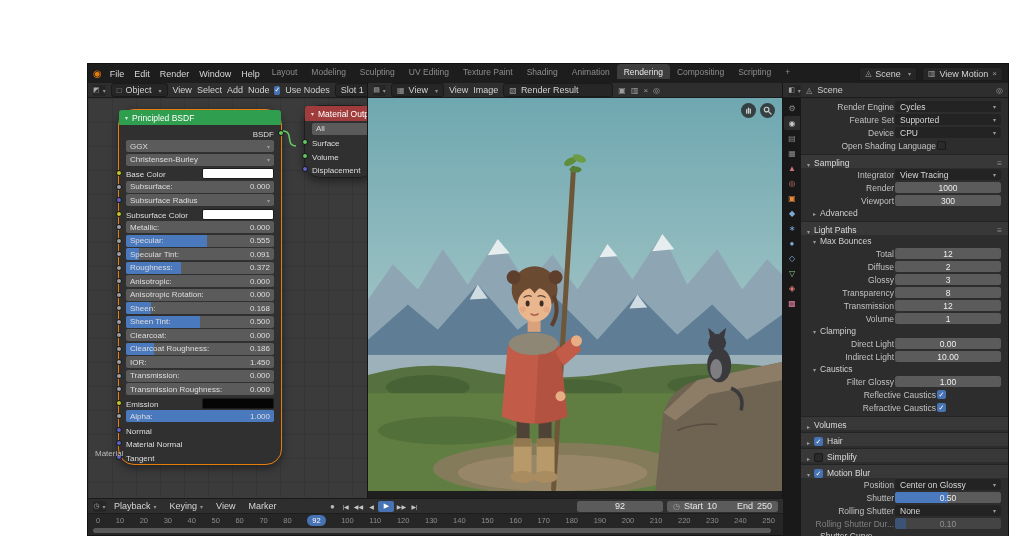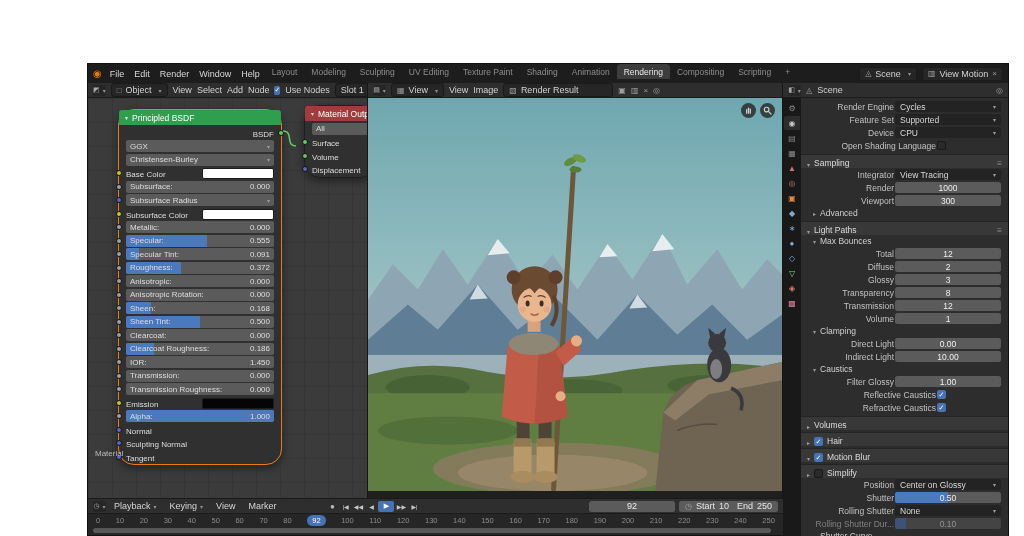--- a/index.html
+++ b/index.html
@@ -358,21 +358,21 @@
                 <span class="rep">
                   
                 
                     <div class="nrow">
                       <span class="socket s-vector"></span>
                       <span>Normal</span>
                     </div>
                   
                     <div class="nrow">
                       <span class="socket s-vector"></span>
-                      <span>Sculpting Normal</span>
+                      <span>Material Normal</span>
                     </div>
                   
                     <div class="nrow">
                       <span class="socket s-vector"></span>
                       <span>Tangent</span>
                     </div>
                   </span>
               </div>
 
               <div class="node outputnode">
@@ -534,21 +534,21 @@
               <span class="tbtn play">▶</span>
               <span class="tbtn">▶▶</span>
               <span class="tbtn">▶|</span>
             </div>
             <div class="tl-fields">
               <span class="framefield">92</span>
               <span class="rangepill">
                 <span class="miniicon">◷</span>
                 <span>Start</span>
                 <span>10</span>
-                <span style="margin-left:4px">End</span>
+                <span style="margin-left:16px">End</span>
                 <span>250</span>
               </span>
             </div>
           </div>
           <div class="ruler">
             <span class="rep">
               
             <span class="tick">0</span><span class="tick">10</span><span class="tick">20</span><span class="tick">30</span><span class="tick">40</span><span class="tick">50</span><span class="tick">60</span><span class="tick">70</span><span class="tick">80</span></span>
             <span class="curframe">92</span>
             <span class="rep">
@@ -736,28 +736,28 @@
             <div class="sechead">
               <span class="tri">▸</span>
                 <span>Volumes</span>
             </div>
             <div class="sechead">
               <span class="tri">▸</span>
                 <span class="checkbox on"></span>
                 <span>Hair</span>
             </div>
             <div class="sechead">
+              <span class="tri">▸</span>
+                <span class="checkbox off"></span>
+                <span>Simplify</span>
+            </div>
+            <div class="sechead">
               <span class="tri">▾</span>
                 <span class="checkbox on"></span>
                 <span>Motion Blur</span>
-            </div>
-            <div class="sechead">
-              <span class="tri">▸</span>
-                <span class="checkbox off"></span>
-                <span>Simplify</span>
             </div>
             <div class="prow">
               <span class="plabel">Position</span>
               <span class="pfield dd">
                   <span>Center on Glossy</span>
                   <span class="tri">▾</span>
                 </span>
             </div>
             <div class="prow">
               <span class="plabel">Shutter</span>

